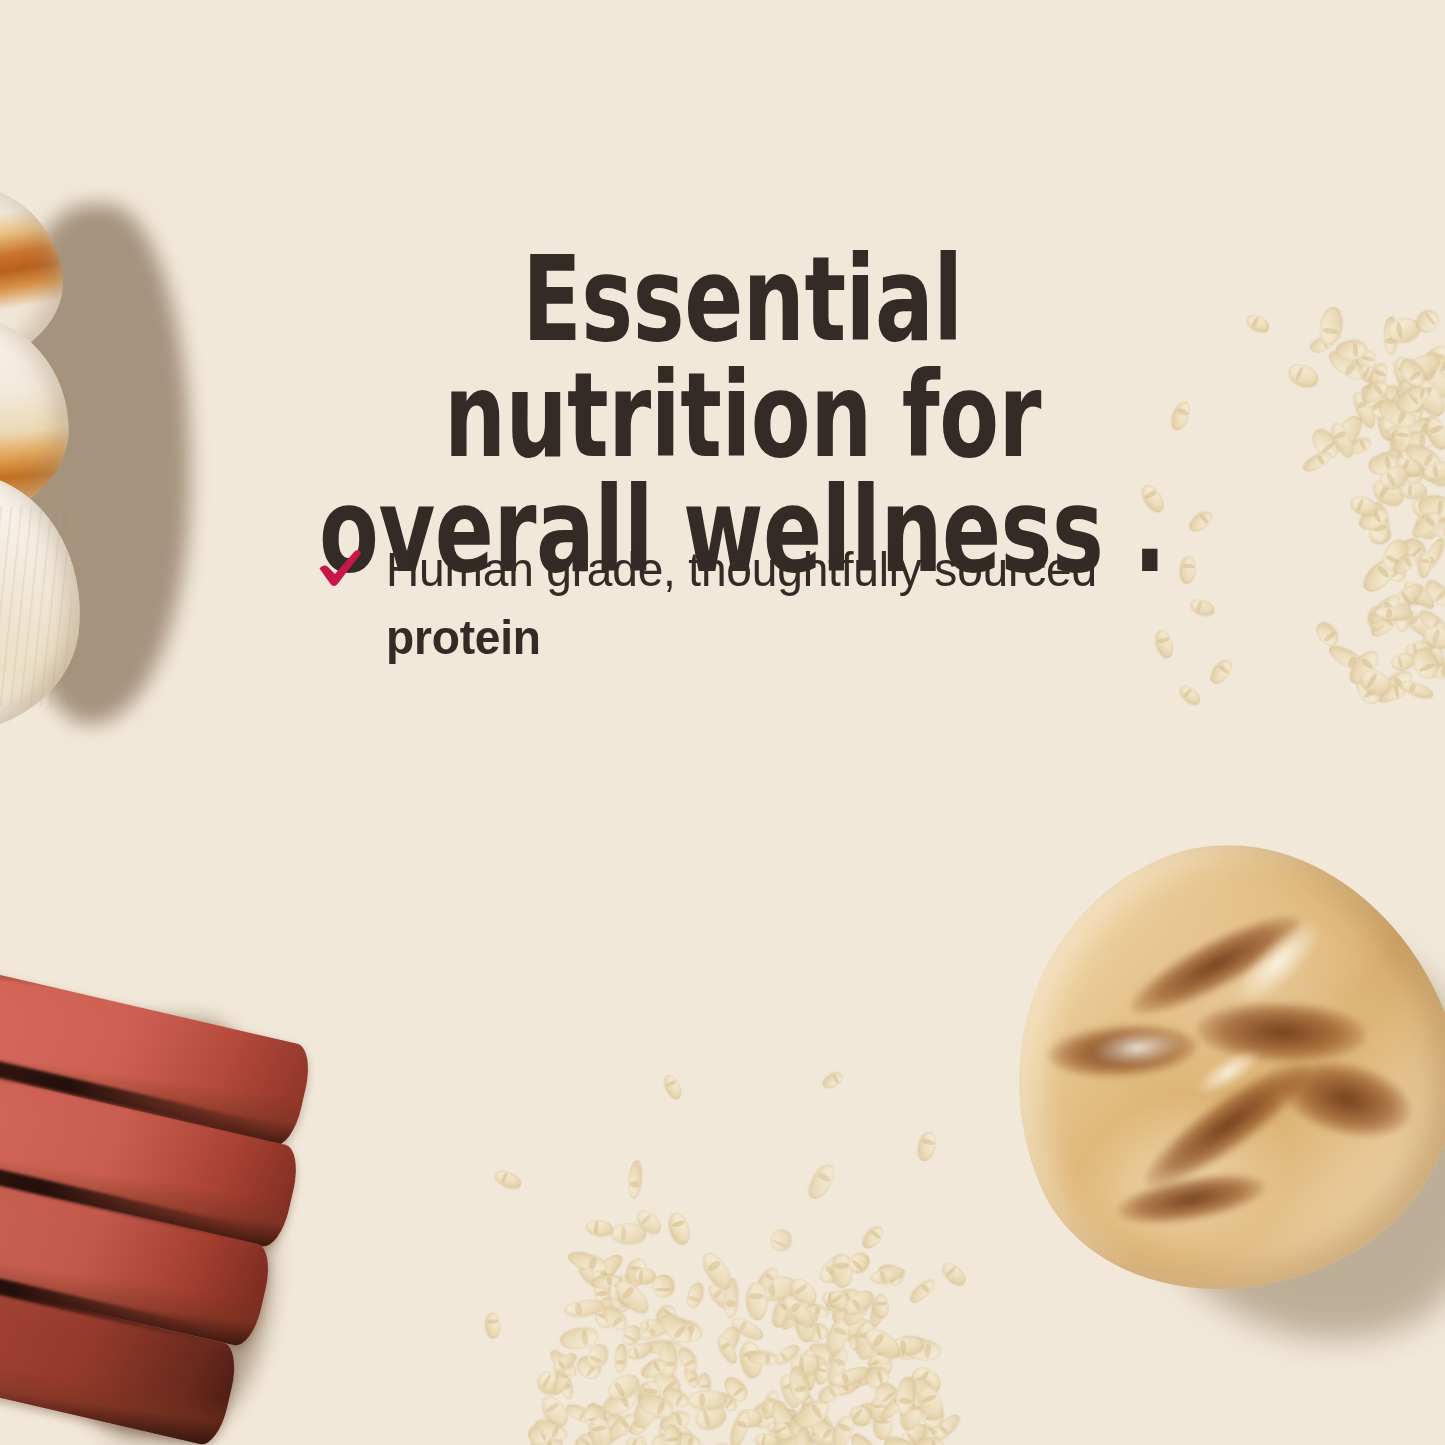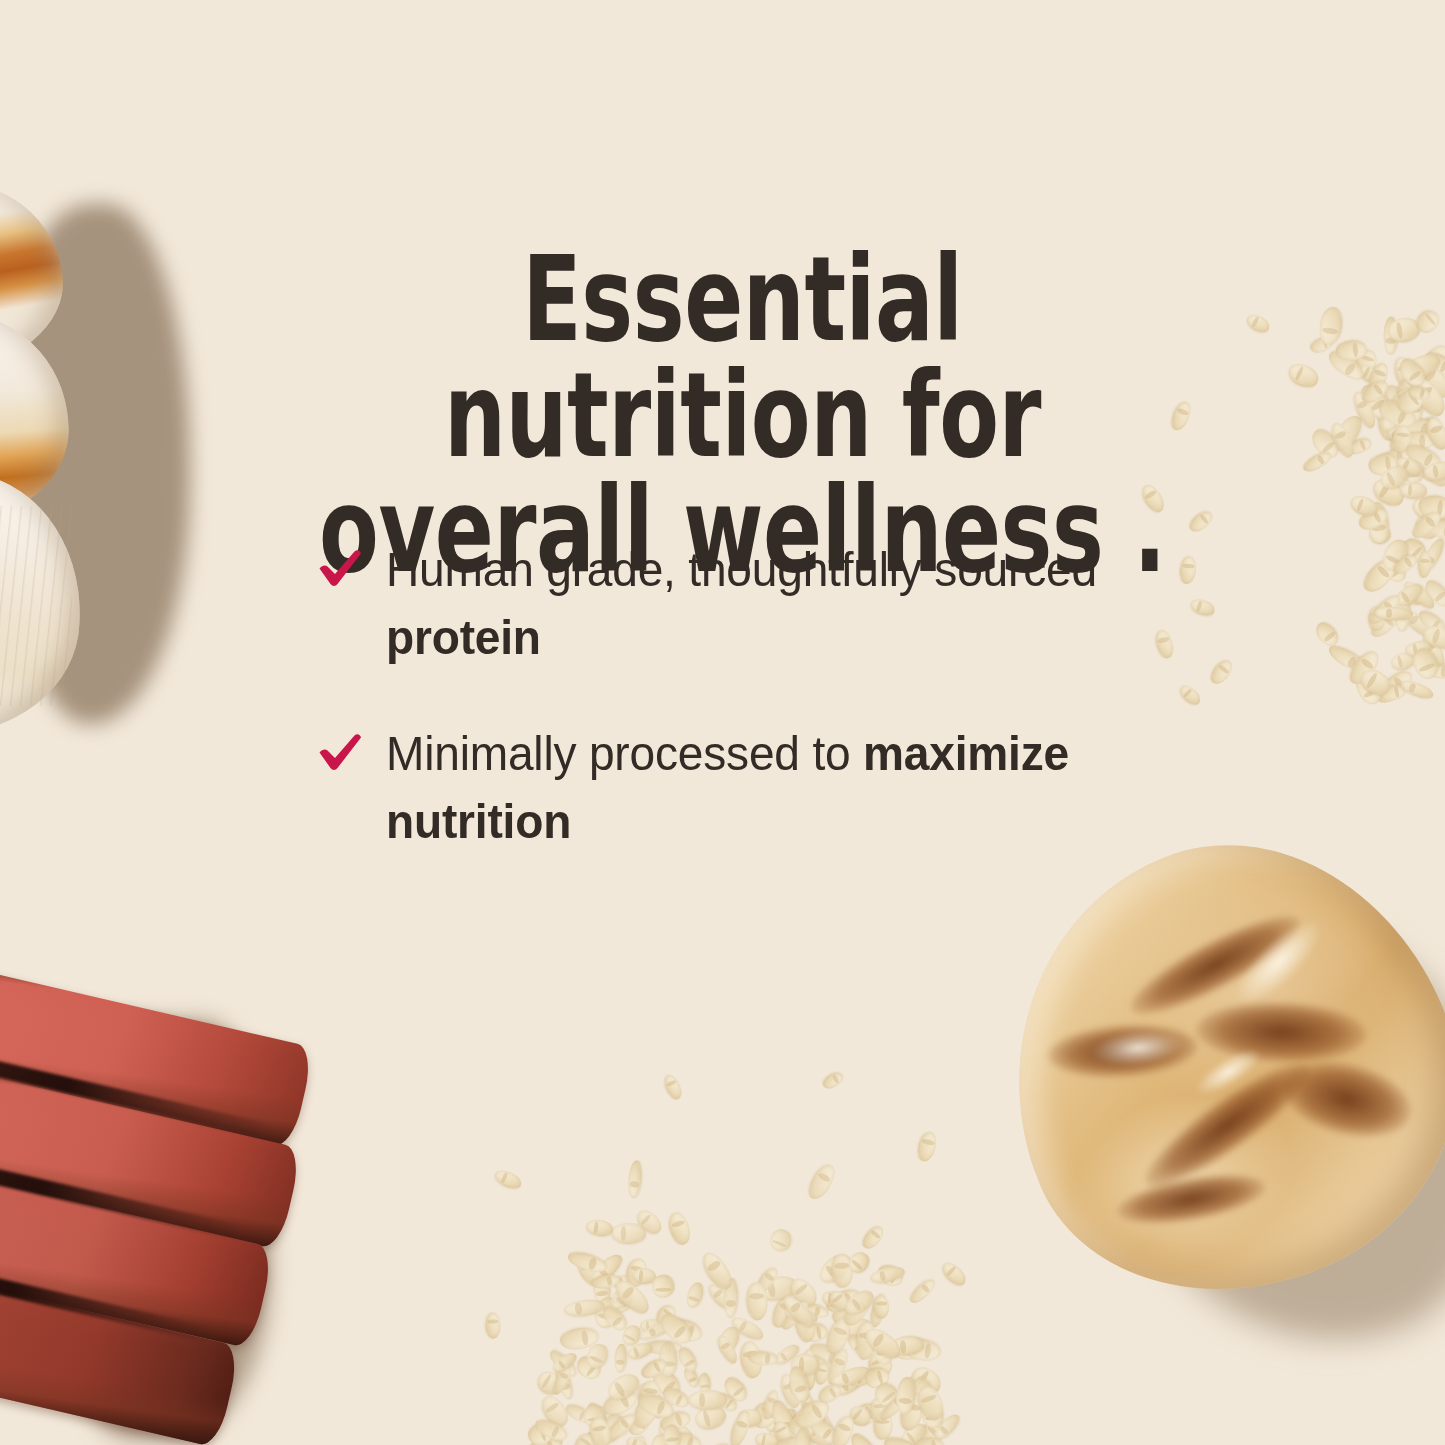--- a/index.html
+++ b/index.html
@@ -602,23 +602,15 @@
     <li class="bullet">
       <span class="check-icon">
         <svg viewBox="0 0 48 48" xmlns="http://www.w3.org/2000/svg" aria-hidden="true">
           <path d="M3.5 24.5 C6 21.5 9 20.5 11.5 22.5 L19 30 L38.5 7.5 C41 5 44.5 6.5 45 9.5 L21.5 40 C19.5 42.5 16.5 42.5 14.5 40 Z" fill="#C8154A"></path>
         </svg>
       </span>
       <span class="bullet-text">Human grade, thoughtfully sourced <b>protein</b></span>
     </li>
 
 
-    <li class="bullet">
-      <span class="check-icon">
-        <svg viewBox="0 0 48 48" xmlns="http://www.w3.org/2000/svg" aria-hidden="true">
-          <path d="M3.5 24.5 C6 21.5 9 20.5 11.5 22.5 L19 30 L38.5 7.5 C41 5 44.5 6.5 45 9.5 L21.5 40 C19.5 42.5 16.5 42.5 14.5 40 Z" fill="#C8154A"></path>
-        </svg>
-      </span>
-      <span class="bullet-text">Minimally processed to <b>maximize nutrition</b></span>
-    </li>
   </ul>
 
 </div>
 
 </body></html>

